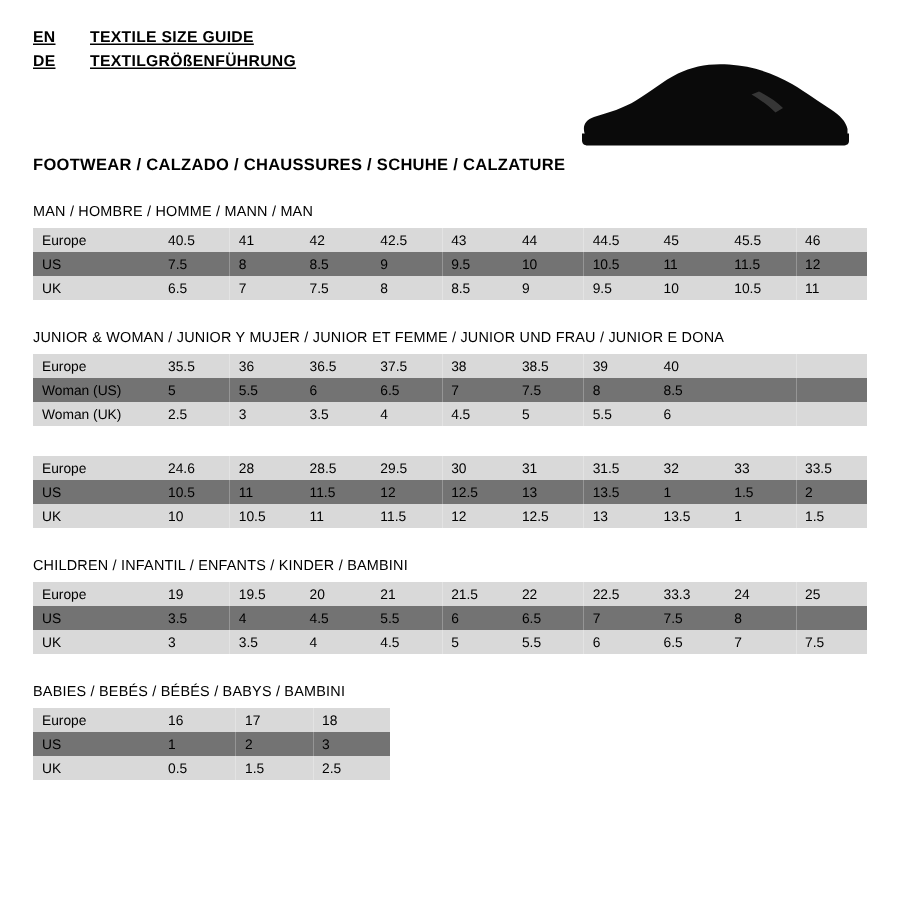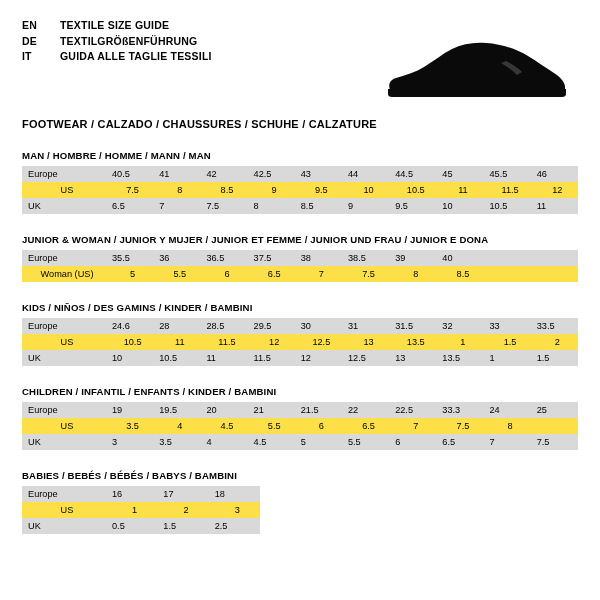--- a/index.html
+++ b/index.html
@@ -18,20 +18,21 @@
     position: relative;
     width: 600px;
     height: 600px;
     box-sizing: border-box;
     padding: 18px 22px 0 22px;
   }
   
   .header {
     position: relative;
     height: 86px;
+    text-decoration: underline;
   }
   .lang-table {
     border-collapse: collapse;
     font-size: 10.5px;
     line-height: 14px;
   }
   .lang-table td {
     padding: 0 0 1.5px 0;
     vertical-align: top;
     white-space: nowrap;
@@ -46,54 +47,52 @@
     letter-spacing: 0.2px;
   }
   .shoe-wrap {
     position: absolute;
     top: 22px;
     right: 10px;
     width: 190px;
     height: 62px;
   }
   .footwear-title {
-    margin-top: 14px;
     font-size: 11px;
     font-weight: bold;
     letter-spacing: 0.2px;
   }
   
   .section {
     margin-top: 20px;
   }
   .section-title {
     font-size: 9.6px;
-    font-weight: bold;
+    font-weight: normal;
     letter-spacing: 0.15px;
     margin-bottom: 5px;
   }
   table.size {
     border-collapse: collapse;
     width: 556px;
     table-layout: fixed;
     font-size: 9.2px;
   }
   table.size td {
     height: 16px;
     padding: 0 0 0 6px;
     text-align: left;
     vertical-align: middle;
     white-space: nowrap;
   }
   table.size tr.shaded td {
     background: #d9d9d9;
   }
   table.size tr.plain td {
-    background: #fde047;
-    text-align: center;
+    background: #737373;
   }
   table.size td.label {
     width: 78px;
   }
   .babies table.size {
     width: 238px;
   }
   .babies table.size td.label {
     width: 78px;
   }
@@ -106,24 +105,20 @@
   <div class="header">
     <table class="lang-table">
       <tbody>
         <tr>
           <td class="lang-code">EN</td>
           <td class="lang-text">TEXTILE SIZE GUIDE</td>
         </tr>
         <tr>
           <td class="lang-code">DE</td>
           <td class="lang-text">TEXTILGRÖßENFÜHRUNG</td>
-        </tr>
-        <tr>
-          <td class="lang-code">IT</td>
-          <td class="lang-text">GUIDA ALLE TAGLIE TESSILI</td>
         </tr>
       </tbody>
     </table>
 
     <div class="shoe-wrap">
       <svg viewBox="0 0 190 62" width="190" height="62" aria-hidden="true">
         <path fill="#0a0a0a" d="M12 50 C10 44 12 40 18 38 C28 35 38 32 46 27 C56 21 64 14 74 9 C84 4 96 2 108 3 C124 4 138 9 150 16 C160 22 168 28 176 33 C182 37 186 41 187 46 L187 50 C187 52 186 53 183 53 L18 53 C14 53 12.8 52 12 50 Z"></path>
         <path fill="#0a0a0a" d="M10 49 L188 49 L188 54 C188 56 186.5 57 184 57 L14 57 C11 57 10 55.5 10 53.5 Z"></path>
         <path fill="#ffffff" d="M128 21 C134 24 140 28 144 32 L139 35 C134 30 128 26 123 23 Z" opacity="0.18"></path>
       </svg>
@@ -202,26 +197,38 @@
           <td>5.5</td>
           <td>6</td>
           <td>6.5</td>
           <td>7</td>
           <td>7.5</td>
           <td>8</td>
           <td>8.5</td>
           <td></td>
           <td></td>
         </tr>
+        <tr class="shaded">
+          <td class="label">Woman (UK)</td>
+          <td>2.5</td>
+          <td>3</td>
+          <td>3.5</td>
+          <td>4</td>
+          <td>4.5</td>
+          <td>5</td>
+          <td>5.5</td>
+          <td>6</td>
+          <td></td>
+          <td></td>
+        </tr>
       </tbody>
     </table>
   </div>
 
   <div class="section">
-    <div class="section-title">KIDS / NIÑOS / DES GAMINS / KINDER / BAMBINI</div>
     <table class="size">
       <tbody>
         <tr class="shaded">
           <td class="label">Europe</td>
           <td>24.6</td>
           <td>28</td>
           <td>28.5</td>
           <td>29.5</td>
           <td>30</td>
           <td>31</td>

